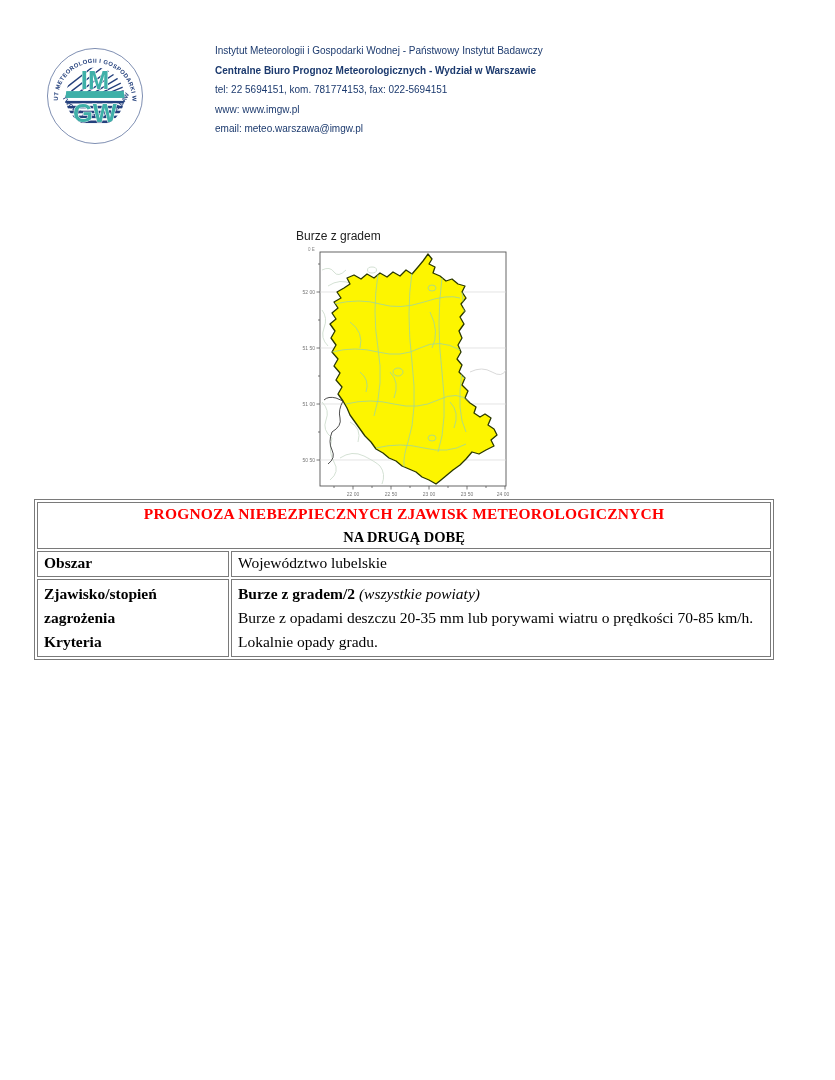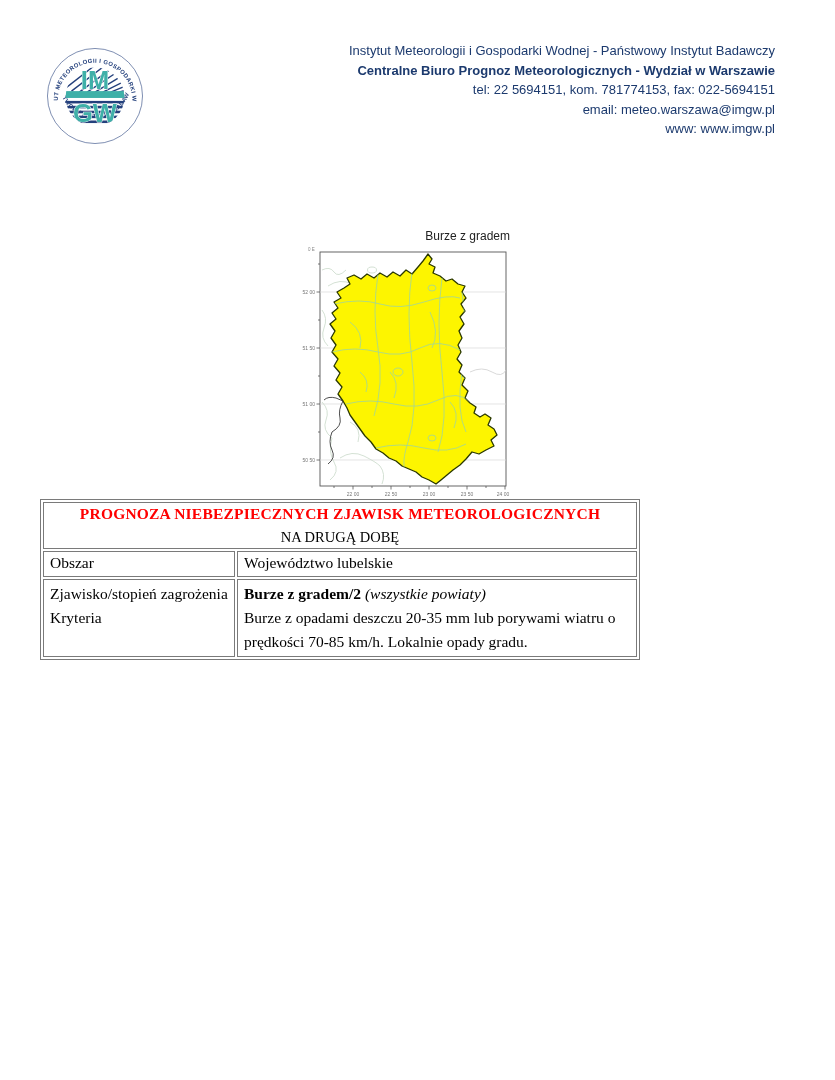--- a/index.html
+++ b/index.html
@@ -8,52 +8,52 @@
     position:relative;
     width:835px; height:1080px;
     font-family:"Liberation Sans", sans-serif;
     overflow:hidden;
   }
 
   
   .logo-wrap { position:absolute; left:46px; top:47px; width:98px; height:98px; }
   .header-block {
     position:absolute; top:41px; right:60px; width:560px;
-    text-align:right; color:#1c3a6e;
-    font-size:13px; line-height:19.5px;
+    text-align:left; color:#1c3a6e;
+    font-size:10px; line-height:19.5px;
   }
   .header-block .bold { font-weight:bold; }
 
   
   .map-title {
     position:absolute; left:296px; top:229px; width:214px;
-    text-align:right; font-size:12px; color:#222222;
+    text-align:left; font-size:12px; color:#222222;
   }
   .map-svg { position:absolute; left:294px; top:245px; }
 
   
-  .warn-table-wrap { position:absolute; left:40px; top:499px; width:600px; }
+  .warn-table-wrap { position:absolute; left:34px; top:499px; width:740px; }
   table.warn {
     width:100%;
     border-collapse:separate; border-spacing:2px;
     border:1px solid #7a7a7a;
     font-family:"Liberation Serif", serif;
     background:#ffffff;
   }
   table.warn td {
     border:1px solid #7a7a7a;
     padding:2px 6px;
     font-size:15.5px;
     vertical-align:top;
     background:#ffffff;
   }
   td.th-cell { text-align:center; padding:6px 4px 8px 4px; }
   .tbl-title1 { font-size:15.5px; font-weight:bold; color:#ff0000; letter-spacing:.2px; }
-  .tbl-title2 { font-size:14.5px; font-weight:normal; color:#000000; margin-top:6px; }
-  td.label-cell { width:192px; font-weight:normal;margin-left:40px; }
+  .tbl-title2 { font-size:14.5px; font-weight:bold; color:#000000; margin-top:6px; }
+  td.label-cell { width:192px; font-weight:bold;margin-left:40px; }
   .cell-line { line-height:24px; }
   .pad-row td { height:26px; }
   .tall-row td { }
 </style>
 </head>
 <body>
 
 <div class="logo-wrap">
   <svg width="98" height="98" viewBox="0 0 100 100">
     <defs>
@@ -96,22 +96,22 @@
       <text x="50" y="43" text-anchor="middle" font-size="26" font-weight="bold" fill="#3fb0a8" stroke="#ffffff" stroke-width="0.9" paint-order="stroke">IM</text>
       <text x="50" y="77" text-anchor="middle" font-size="26" font-weight="bold" fill="#3fb0a8" stroke="#ffffff" stroke-width="0.9" paint-order="stroke">GW</text>
     </g>
   </svg>
 </div>
 
 <div class="header-block">
   <div>Instytut Meteorologii i Gospodarki Wodnej - Państwowy Instytut Badawczy</div>
   <div class="bold">Centralne Biuro Prognoz Meteorologicznych - Wydział w Warszawie</div>
   <div>tel: 22 5694151, kom. 781774153, fax: 022-5694151</div>
+  <div>www: www.imgw.pl</div>
   <div>email: meteo.warszawa@imgw.pl</div>
-  <div>www: www.imgw.pl</div>
 </div>
 
 <div class="map-title">Burze z gradem</div>
 
 <svg class="map-svg" width="218" height="258" viewBox="0 0 218 258">
 
   <text x="14" y="6" font-size="4.5" fill="#888">0 E</text>
 
   <rect x="26" y="7" width="186" height="234" fill="#ffffff" stroke="#555555" stroke-width="0.9"></rect>
 

